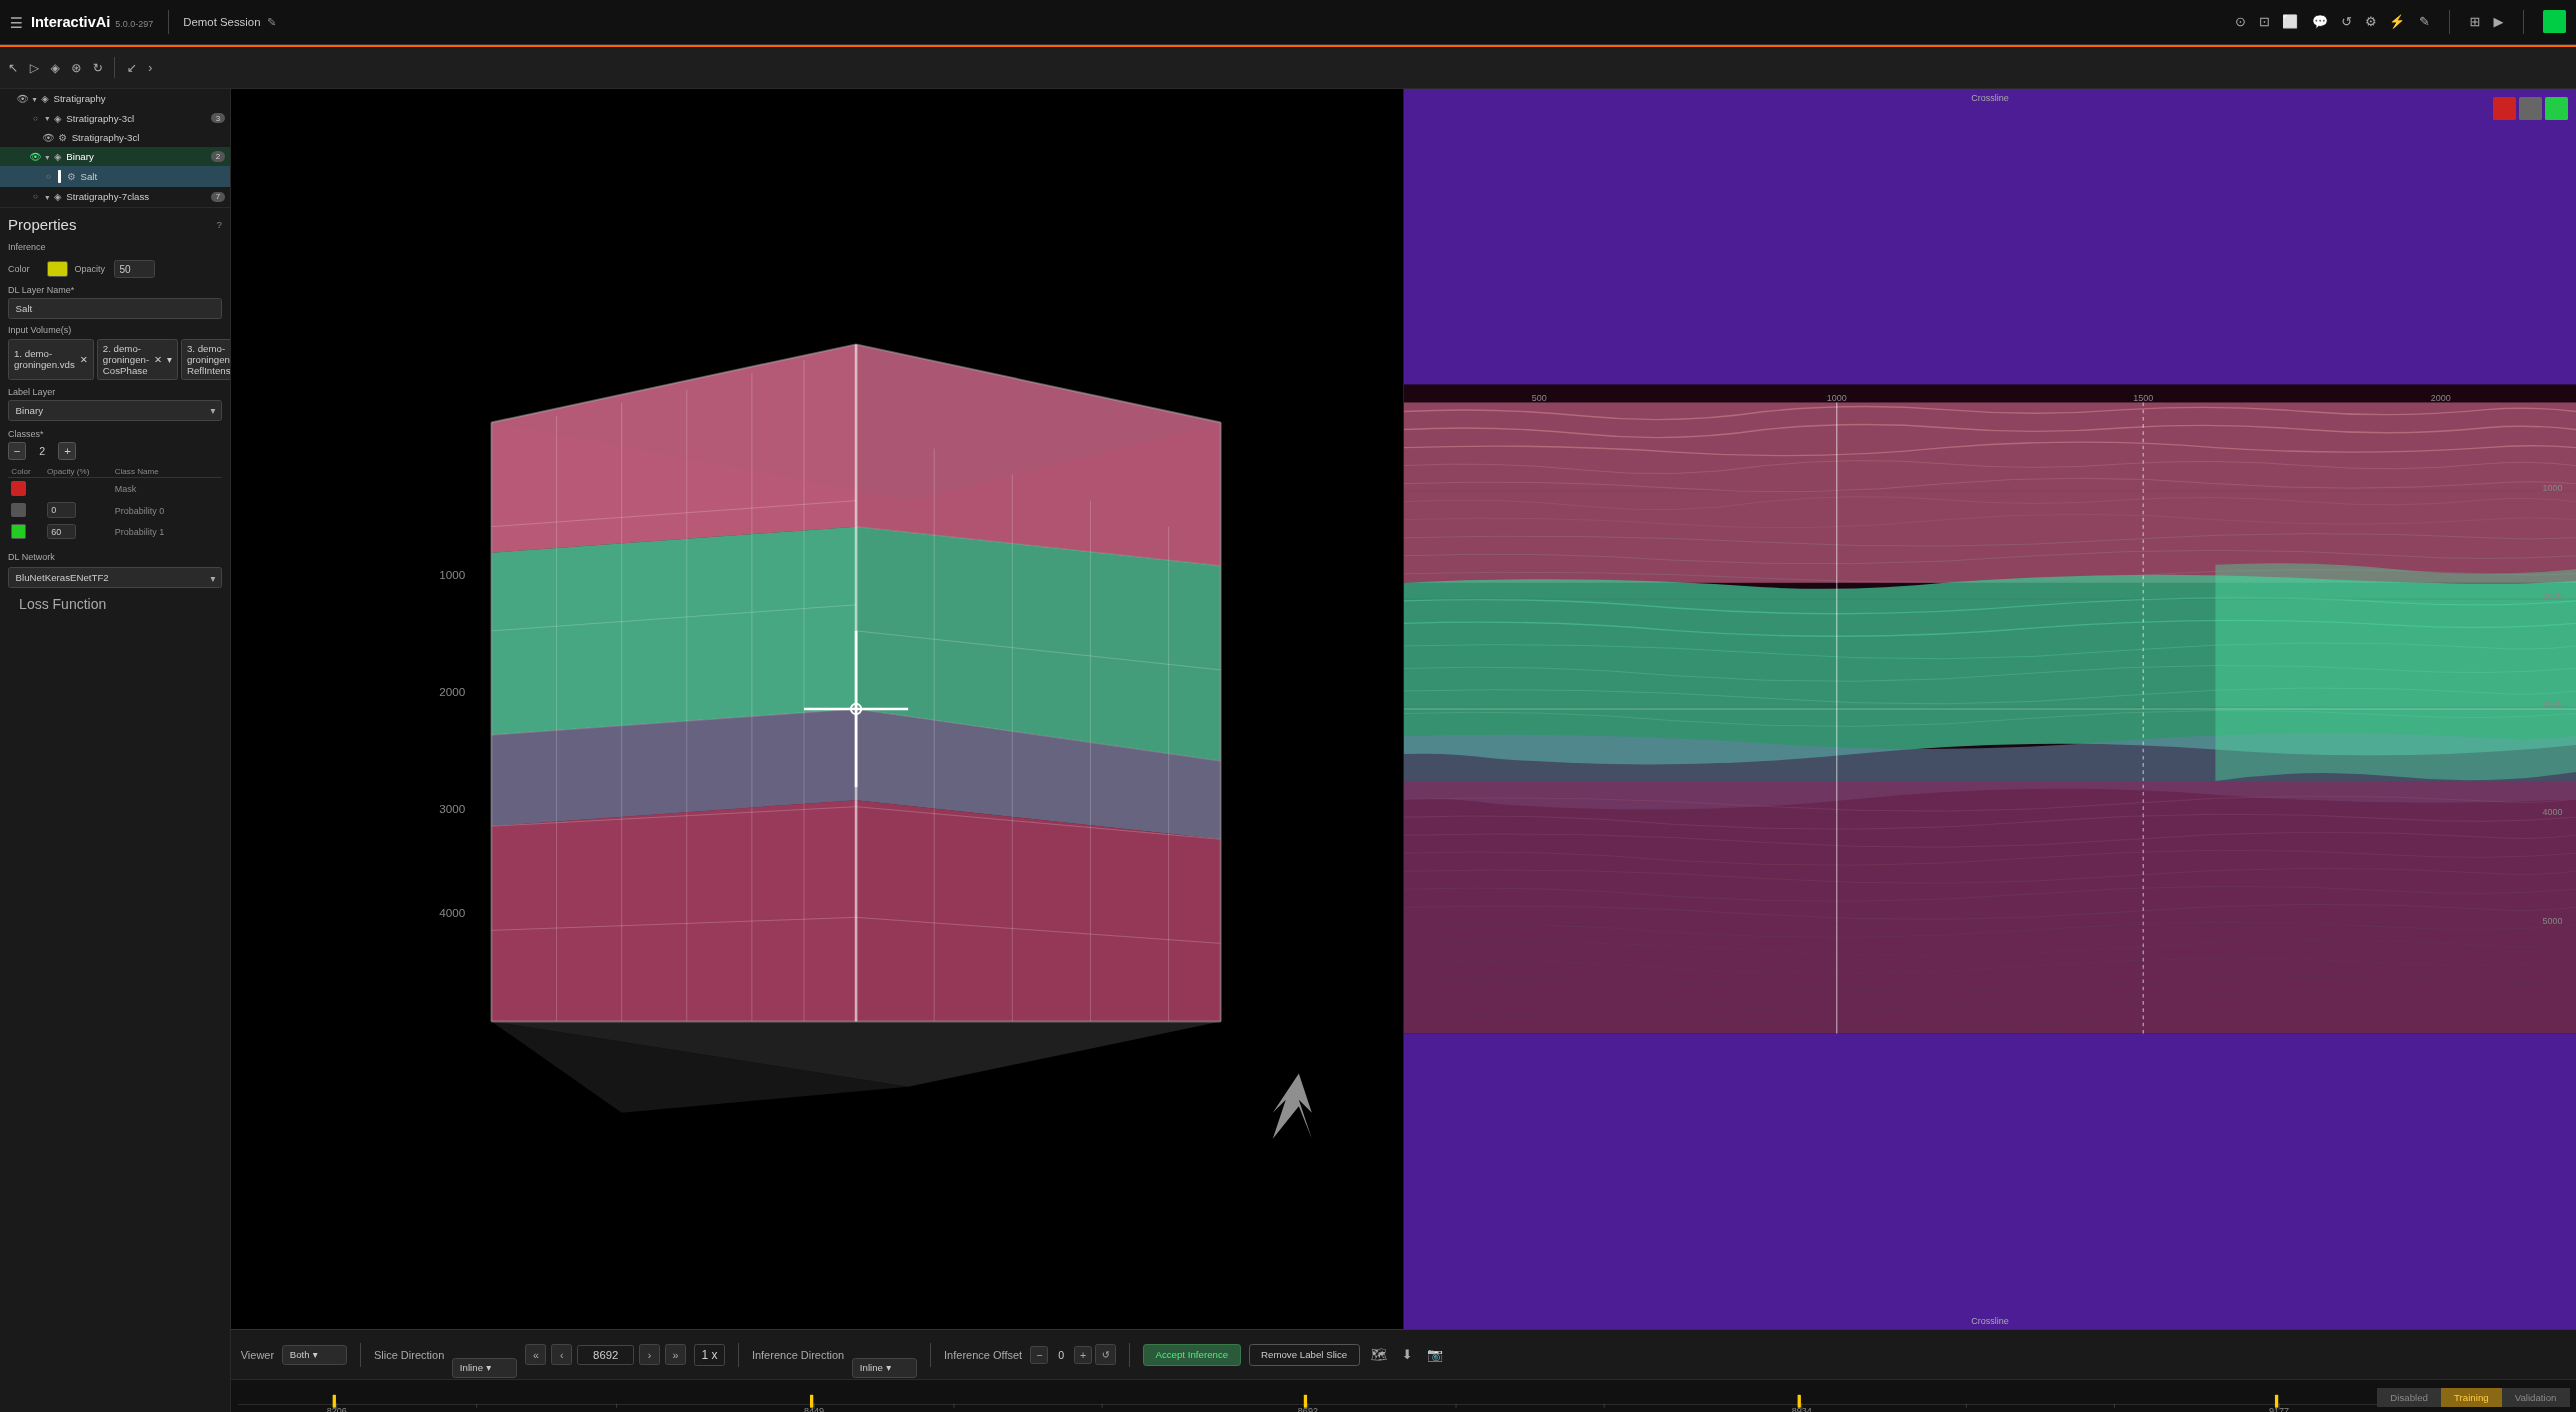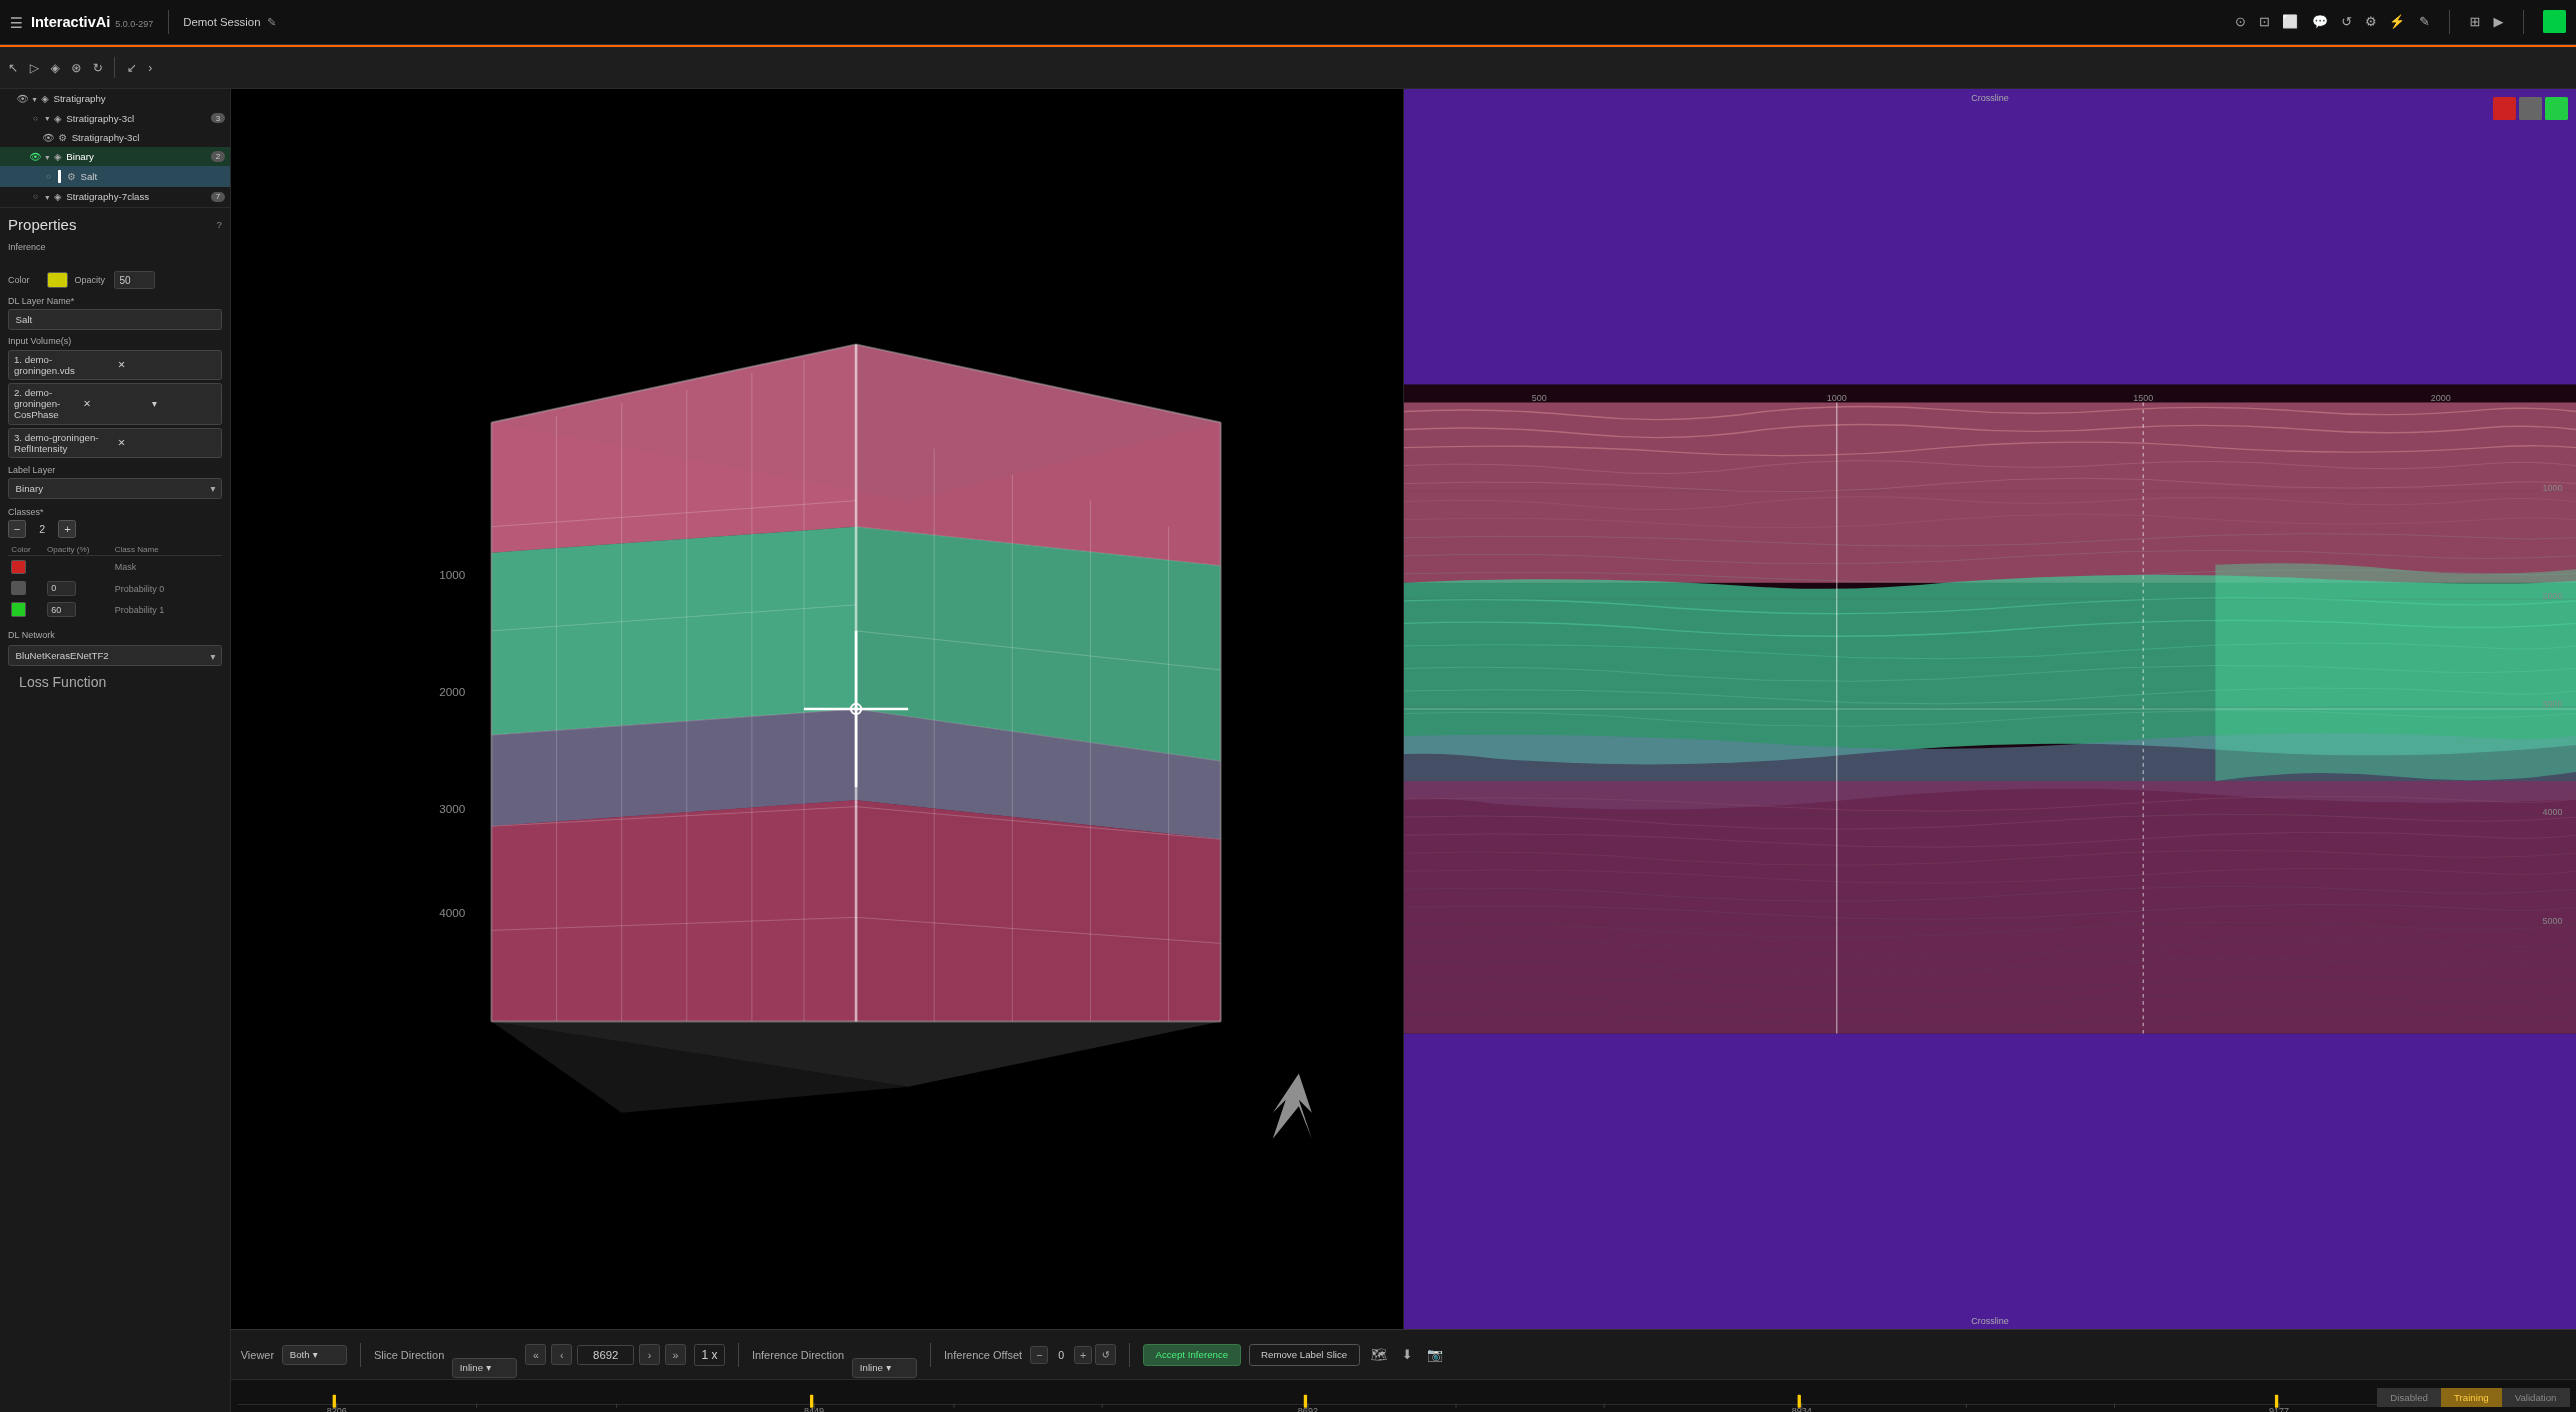--- a/index.html
+++ b/index.html
@@ -41,31 +41,31 @@
     .tree-indent1 { padding-left: 16.2px; }
     .tree-indent2 { padding-left: 29px; }
     .tree-indent3 { padding-left: 42px; }
     .item-color-bar { width: 2.4px; height: 13px; background: #fff; margin-right: 3.2px; border-radius: 0.8px; }
 
     
     .properties-panel { flex: 1; overflow-y: auto; padding: 8.1px; }
     .props-header { display: flex; align-items: center; justify-content: space-between; margin-bottom: 9.7px; }
     .props-title { font-size: 15px; font-weight: normal; color: #ddd; }
     .props-help { color: #888; cursor: pointer; }
-    .prop-section-label { color: #aaa; font-size: 9px; margin-bottom: 19px; margin-top: 4.9px; }
+    .prop-section-label { color: #aaa; font-size: 9px; margin-bottom: 8px; margin-top: 4.9px; }
     .prop-row { display: flex; align-items: center; gap: 6.5px; margin-bottom: 6.5px; }
     .prop-label { color: #aaa; font-size: 9px; min-width: 32.5px; }
     .color-swatch { width: 21px; height: 16.2px; border-radius: 2.4px; cursor: pointer; border: 0.8px solid #555; }
     .prop-input { background: #2a2a2a; border: 0.8px solid #444; color: #ccc; padding: 2.4px 4.9px; border-radius: 2.4px; font-size: 10px; width: 41px; }
     .prop-field-label { color: #aaa; font-size: 9px; margin-bottom: 3.2px; margin-top: 6.5px; }
     .prop-text-input { background: #2a2a2a; border: 0.8px solid #444; color: #ccc; padding: 4.1px 6.5px; border-radius: 2.4px; font-size: 9.7px; width: 100%; }
     .prop-select { background: #2a2a2a; border: 0.8px solid #444; color: #ccc; padding: 4.1px 6.5px; border-radius: 2.4px; font-size: 9.7px; width: 100%; appearance: none; cursor: pointer; }
     .prop-select-wrap { position: relative; width: 100%; }
     .prop-select-wrap::after { content: '▾'; position: absolute; right: 6.5px; top: 50%; transform: translateY(-50%); color: #aaa; pointer-events: none; }
-    .multi-input-row { display: flex; flex-direction: column; gap: 3.2px; margin-bottom: 6.5px; }
+    .multi-input-row { display: flex; flex-direction: row; gap: 3.2px; margin-bottom: 6.5px; }
     .input-with-x { display: flex; align-items: center; background: #2a2a2a; border: 0.8px solid #444; border-radius: 2.4px; padding: 3.2px 4.9px; gap: 4.9px; }
     .input-with-x span { flex: 1; color: #ccc; font-size: 9.7px; }
     .input-x { color: #888; cursor: pointer; font-size: 9.7px; }
     .input-expand { color: #888; cursor: pointer; }
     .classes-row { display: flex; align-items: center; gap: 8.1px; }
     .class-stepper-btn { background: #333; border: 0.8px solid #555; color: #ccc; width: 18px; height: 18px; border-radius: 2.4px; cursor: pointer; font-size: 11.4px; display: flex; align-items: center; justify-content: center; }
     .class-count { color: #ccc; font-size: 10.6px; min-width: 16.2px; text-align: center; }
     .classes-table { width: 100%; border-collapse: collapse; margin-top: 4.9px; }
     .classes-table th { color: #888; font-size: 8.1px; font-weight: normal; text-align: left; padding: 1.6px 3.2px; border-bottom: 0.8px solid #333; }
     .classes-table td { padding: 3.2px 3.2px; vertical-align: middle; }

